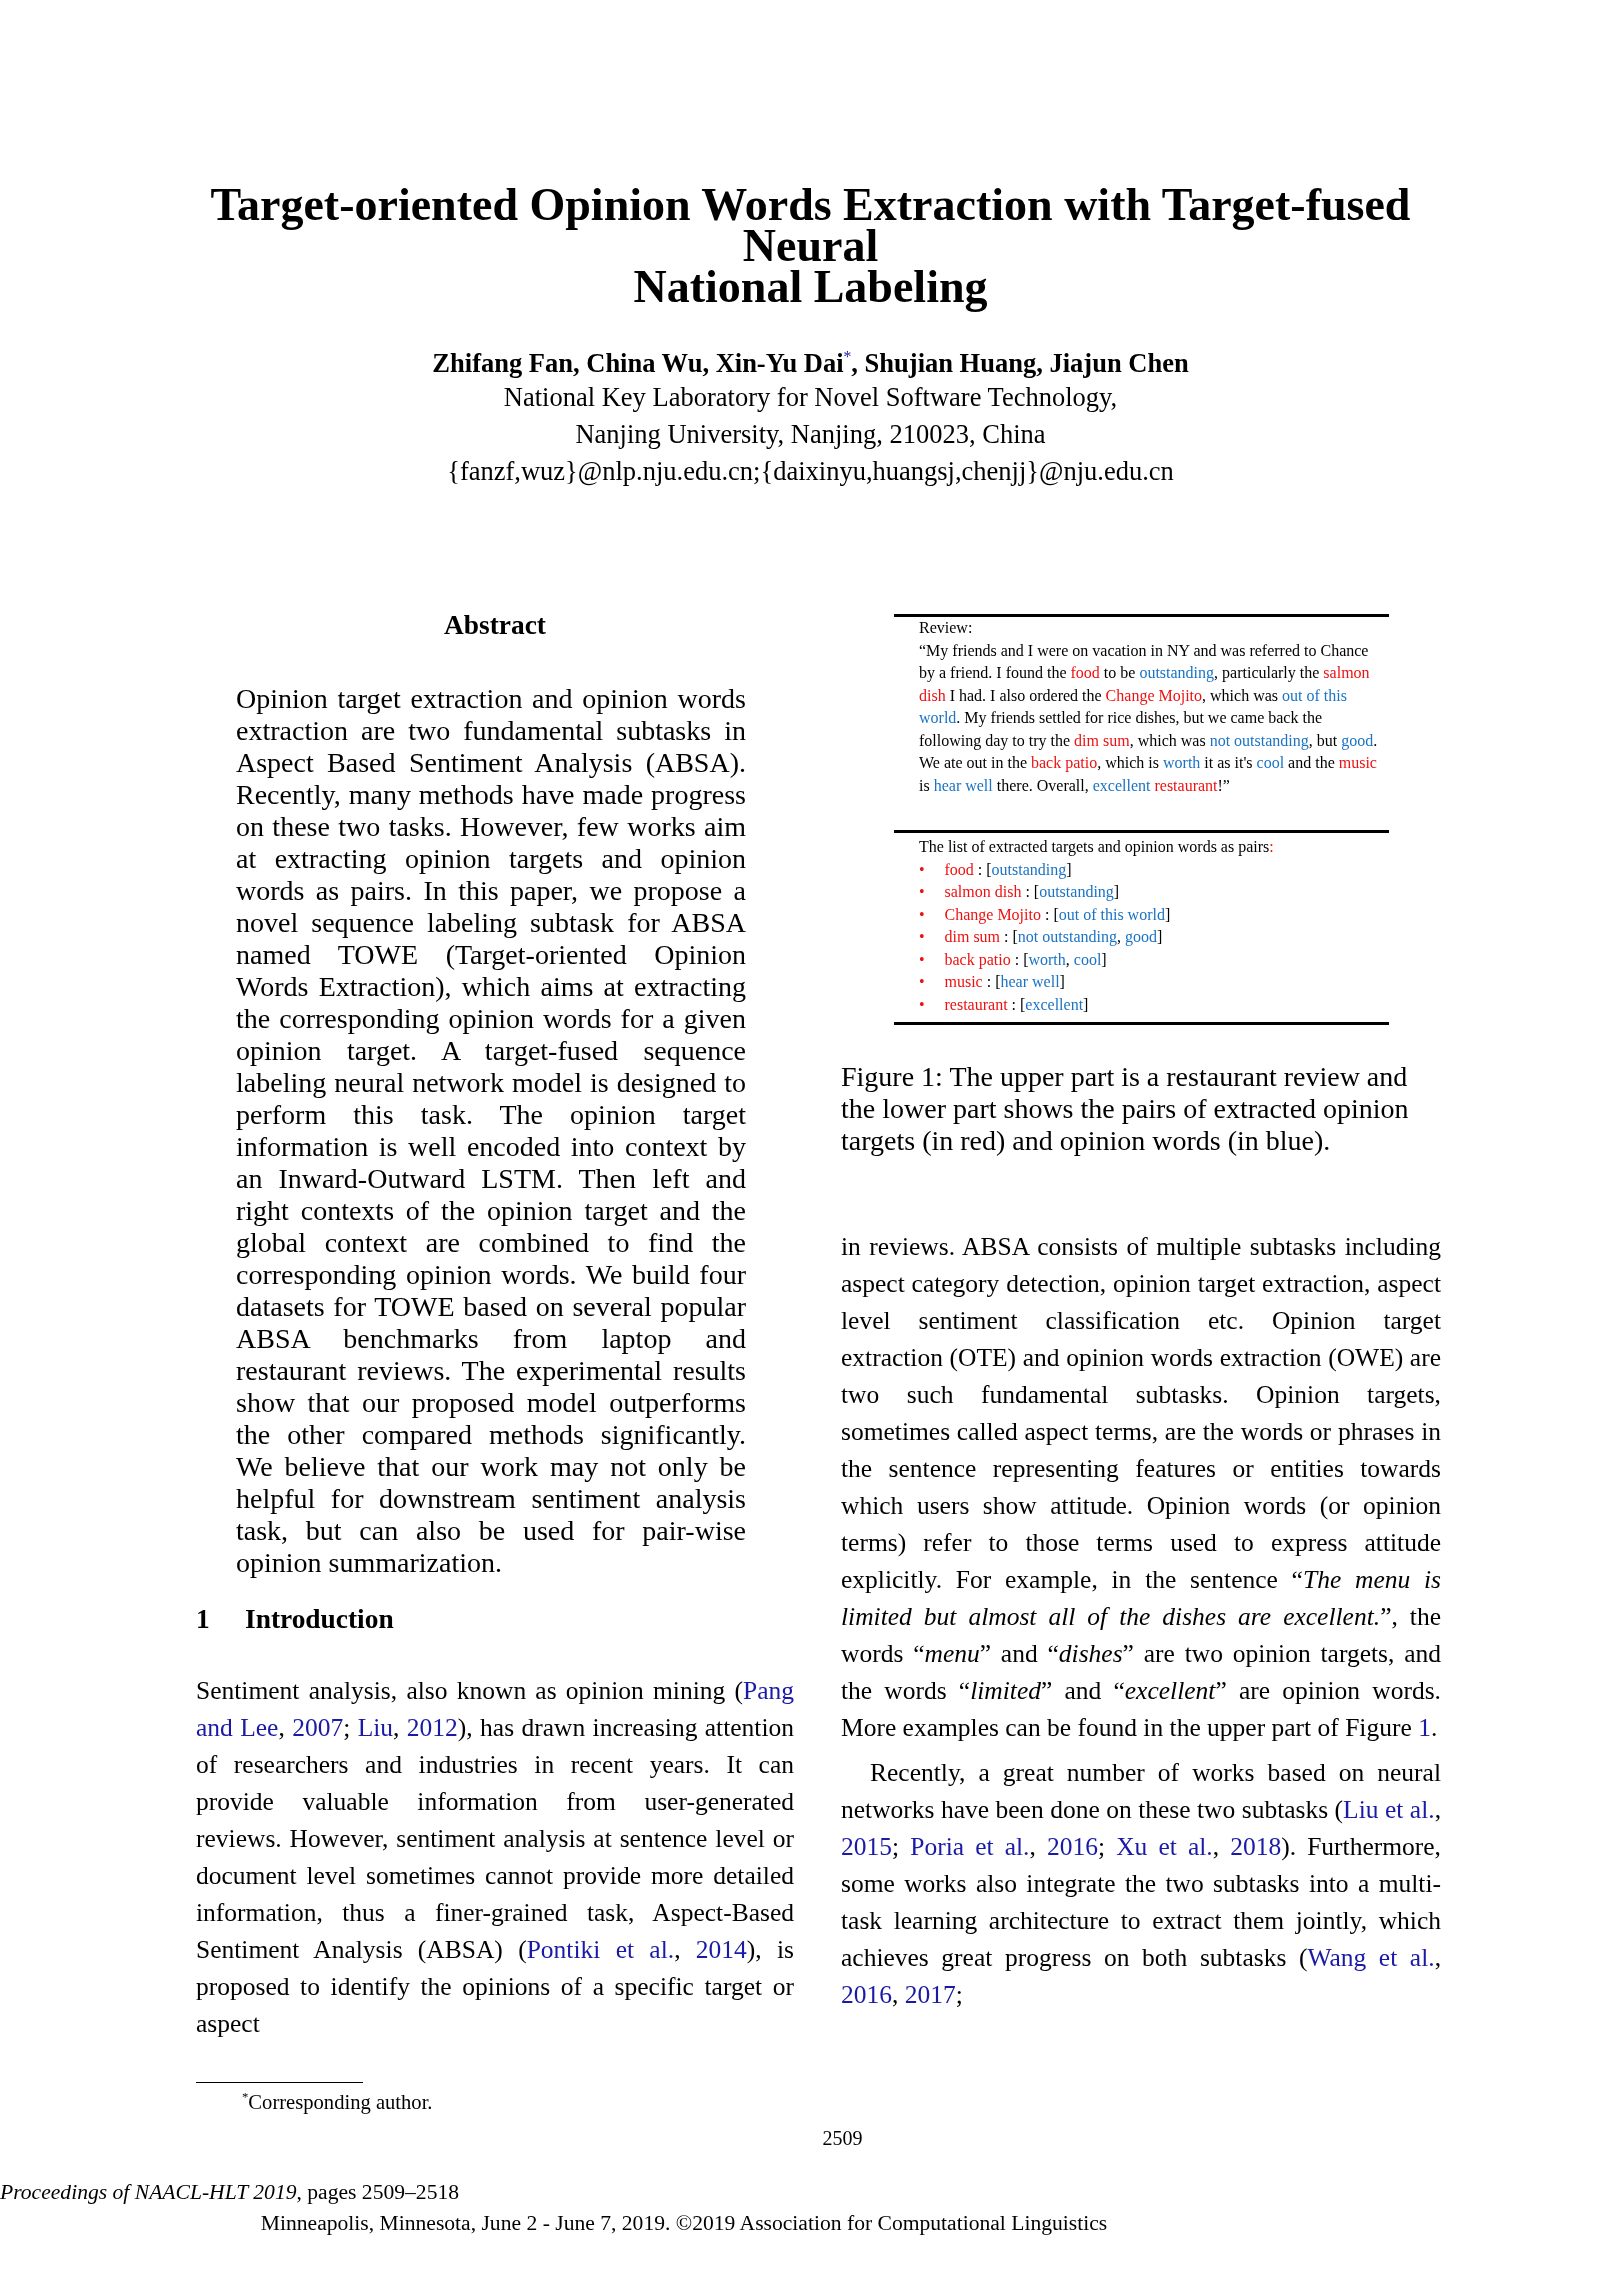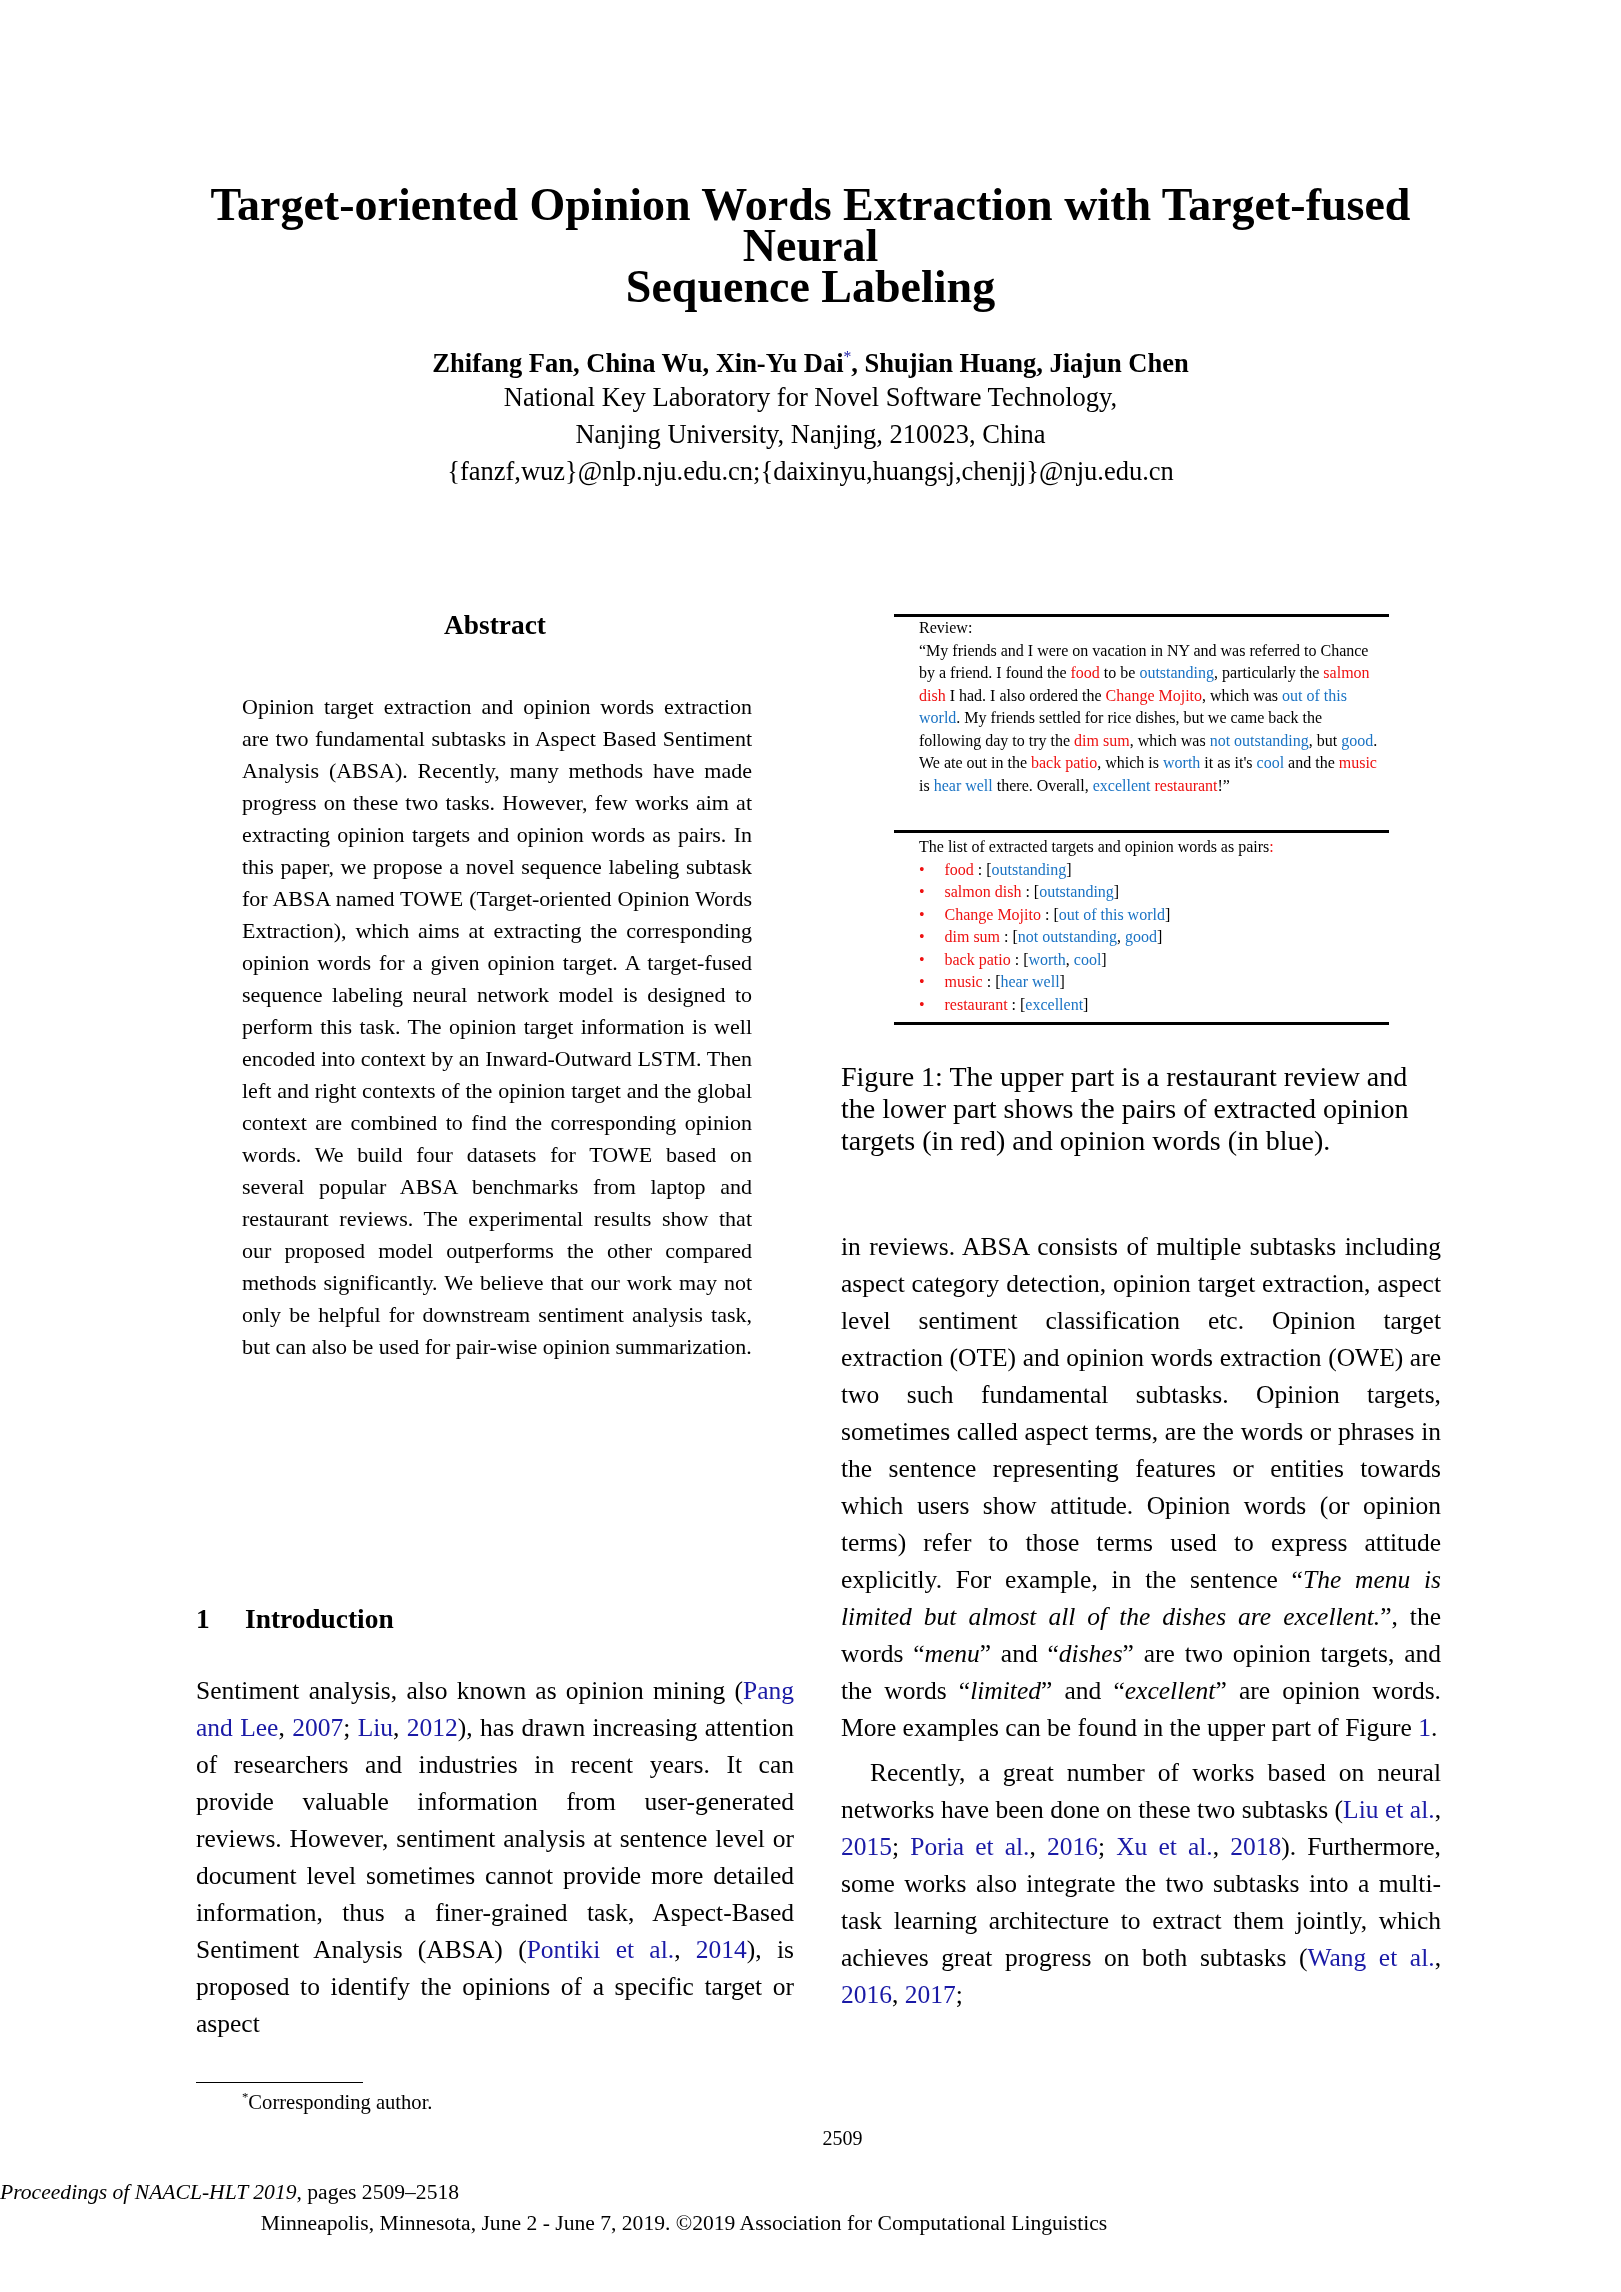--- a/index.html
+++ b/index.html
@@ -21,22 +21,22 @@
     left: 196px; width: 1229px; top: 379px; text-align: center;
     font-size: 26.5px; line-height: 37px;
   }
   .affil div { white-space: nowrap; }
 
   .abstract-head {
     left: 196px; width: 598px; top: 610px; text-align: center;
     font-weight: bold; font-size: 27.4px;
   }
   .abstract-body {
-    left: 242px; width: 510px; top: 683px;
-    font-size: 22px; line-height: 32px; text-align: justify; hyphens: manual; margin-top: 8px;
+    left: 236px; width: 510px; top: 683px;
+    font-size: 28px; line-height: 32px; text-align: justify; hyphens: manual;
   }
   .section-head {
     left: 196px; top: 1604px; font-weight: bold; font-size: 27.4px;
   }
   .section-head .num { display: inline-block; width: 49px; }
   .para {
     font-size: 25.5px; line-height: 37px; text-align: justify;
   }
   .intro-body { left: 196px; width: 598px; top: 1672px; }
   .cite { color: #1a1aa6; }
@@ -67,21 +67,21 @@
   .page-num { left: 0; width: 1621px; top: 2127px; text-align: center; font-size: 20px; padding-left: 32px; }
   .proceedings { left: 0; width: 1621px; top: 2180px; text-align: left; font-size: 21.6px; }
   .proceedings i { font-style: italic; }
   .venue { left: 0; width: 1368px; top: 2211px; text-align: center; font-size: 21.6px; }
 </style>
 </head>
 <body>
 
 <div class="abs title">
   <div>Target-oriented Opinion Words Extraction with Target-fused Neural</div>
-  <div>Sequence Labeling</div>
+  <div>National Labeling</div>
 </div>
 
 <div class="abs authors"><span>Zhifang Fan, China Wu, Xin-Yu Dai</span><sup>*</sup><span>, Shujian Huang, Jiajun Chen</span></div>
 
 <div class="abs affil">
   <div>National Key Laboratory for Novel Software Technology,</div>
   <div>Nanjing University, Nanjing, 210023, China</div>
   <div>{fanzf,wuz}@nlp.nju.edu.cn;{daixinyu,huangsj,chenjj}@nju.edu.cn</div>
 </div>
 

